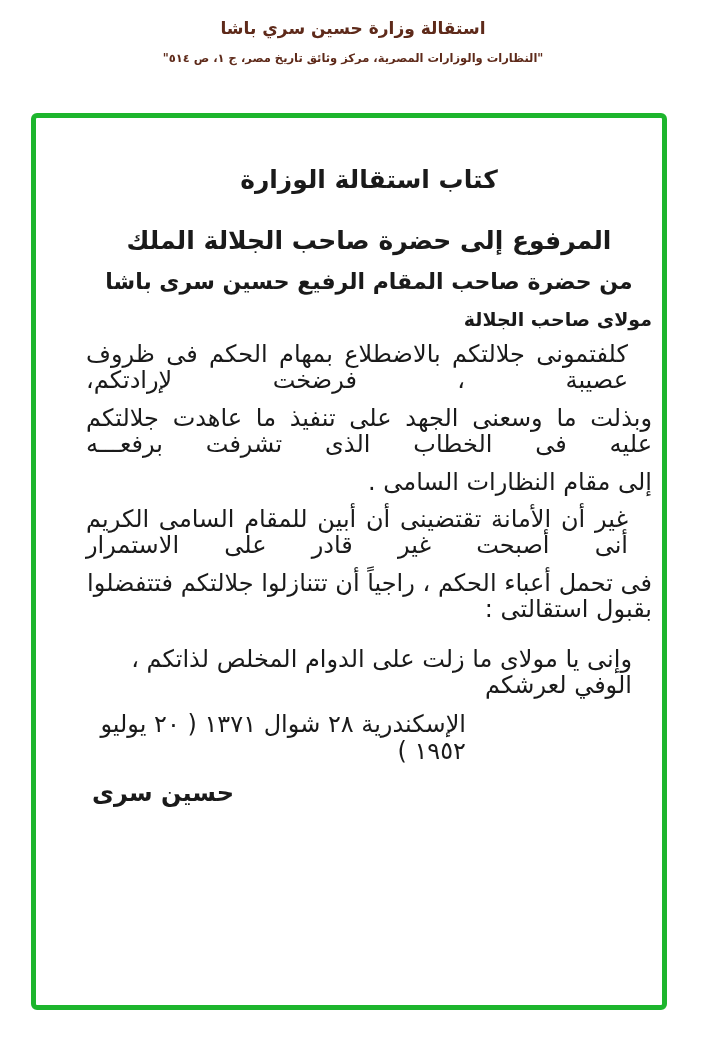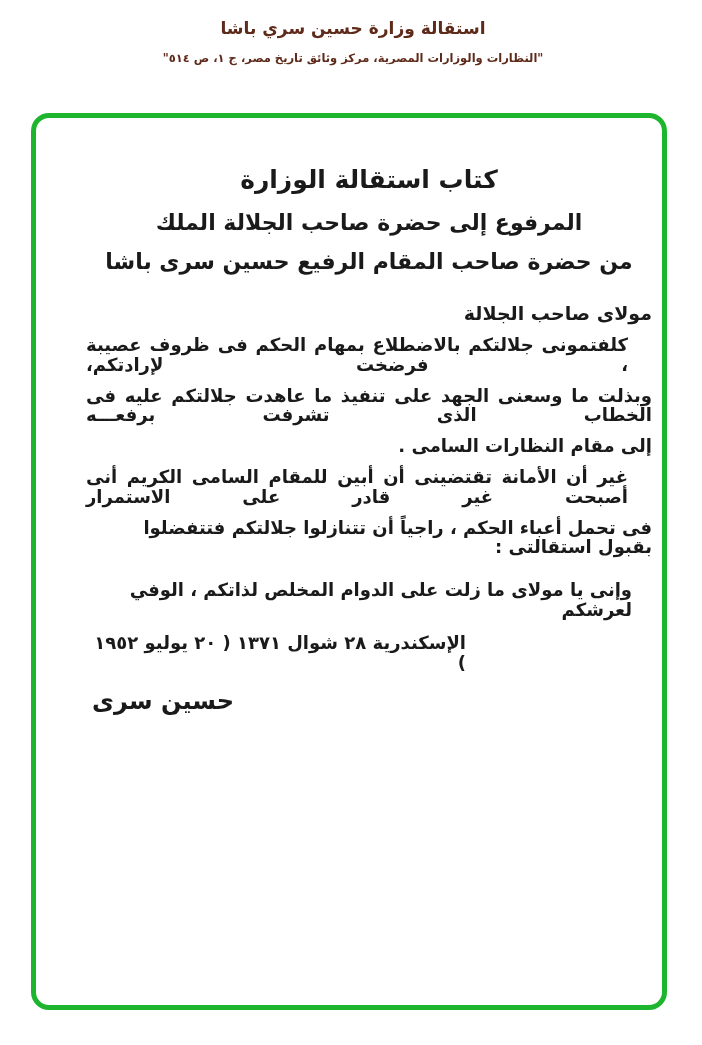--- a/index.html
+++ b/index.html
@@ -30,48 +30,47 @@
     font-size: 11.5px;
     font-weight: bold;
   }
 
   
   .frame {
     position: absolute;
     left: 31px; top: 113px;
     width: 636px; height: 897px;
     border: 5px solid #1db52d;
-    border-radius: 18px;
+    border-radius: 6px;
     background: #ffffff;
   }
 
   
   .letter {
     position: absolute; inset: 0;
     direction: rtl;
     padding: 47px 10px 0 50px;
     color: #1a1a1a;
   }
   .center-head { text-align: center; font-weight: bold; }
   .h1 { font-size: 25px; margin: 0; }
-  .h2 { font-size: 22px; margin-top: 16px; }
+  .h2 { font-size: 25px; margin-top: 32px; }
   .h3 { font-size: 22px; margin-top: 14px; }
   .salutation {
     font-size: 19px;
     text-align: right;
-    margin-top: 28px;
+    margin-top: 14px;
     font-weight: bold;
   }
   .line {
-    font-size: 18px;
+    font-size: 24px;
     line-height: 1.1;
     margin-top: 11px;
     text-align: right;
     width: 100%;
-    font-weight: bold;
   }
   .line.indent { padding-right: 24px; }
   .line.fill {
     text-align: justify;
     text-align-last: justify;
   }
   .closing { padding-right: 20px; margin-top: 23px; }
   .dateline { padding-right: 186px; margin-top: 13px; }
   .signature {
     margin-top: 15px;

